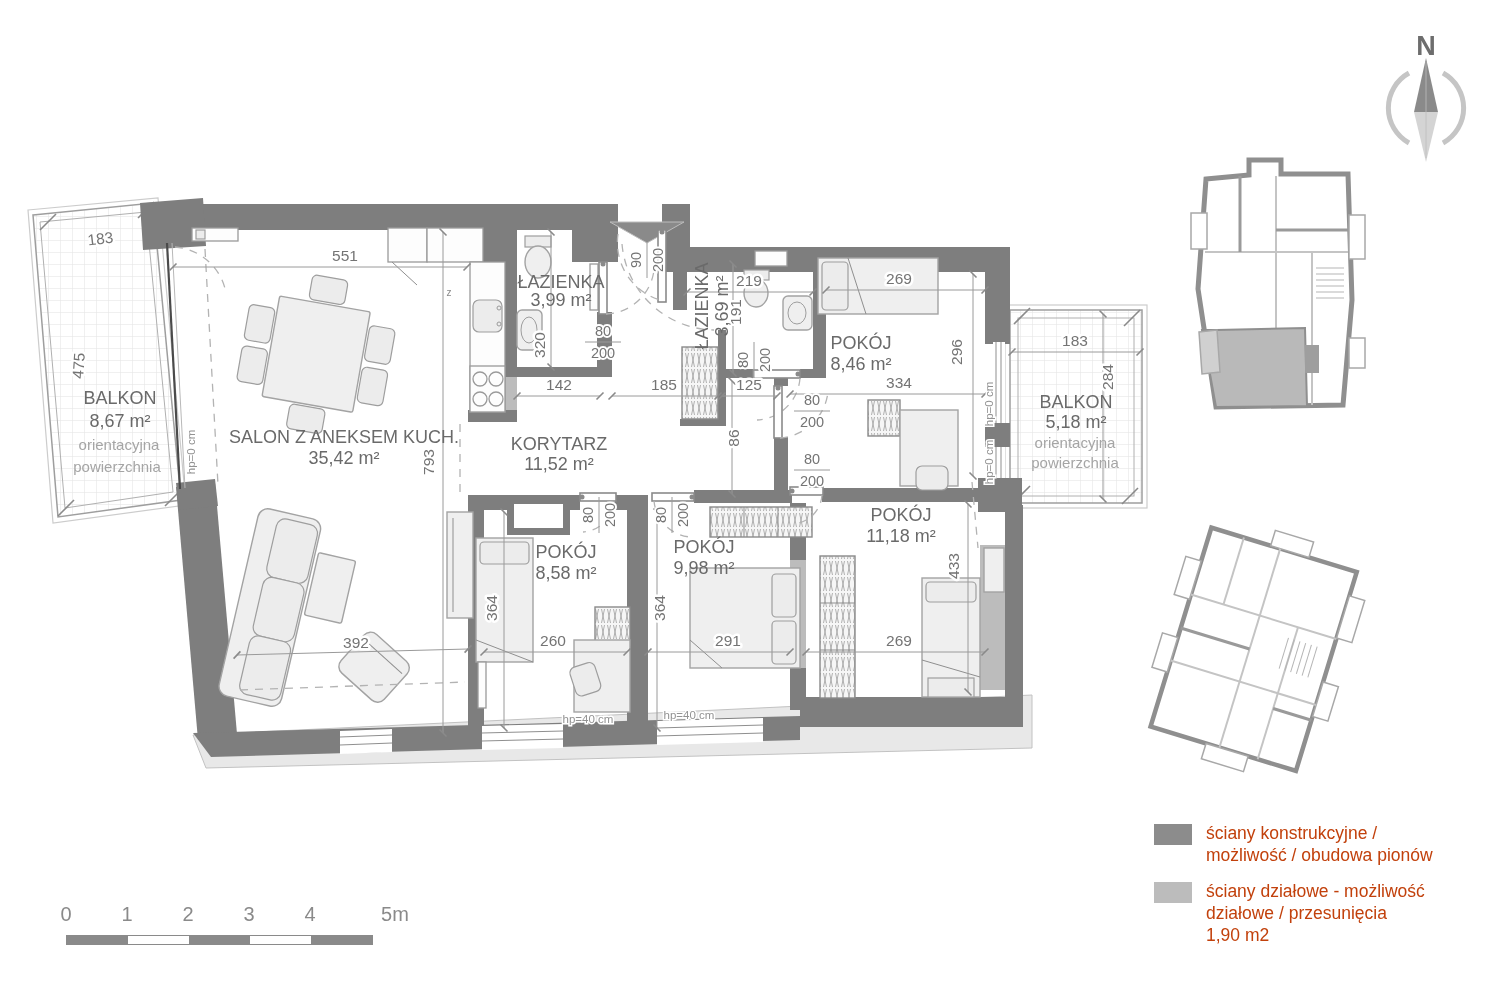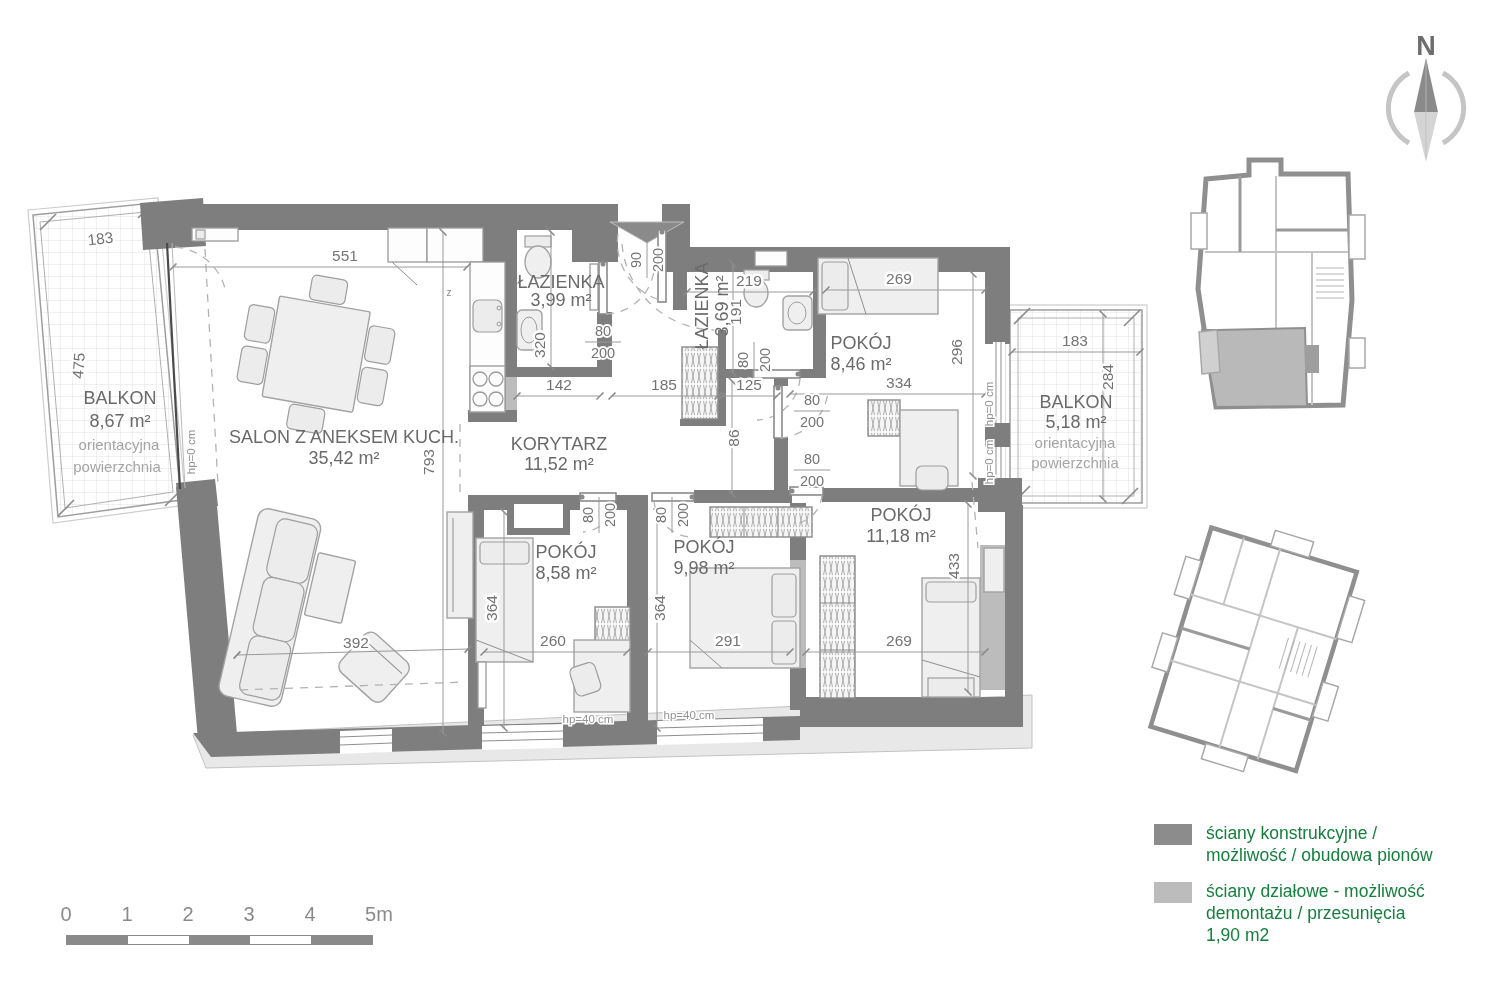--- a/index.html
+++ b/index.html
@@ -31,21 +31,21 @@
   .kp{fill:#fff;stroke:#8f8f8f;stroke-width:5;stroke-linejoin:miter;}
   .kpi{stroke:#c4c4c4;stroke-width:2;fill:none;}
   .kpw{stroke:#9a9a9a;stroke-width:3;fill:none;}
   .kps{fill:#fff;stroke:#a8a8a8;stroke-width:1.5;}
   
   .legend{position:absolute;left:1154px;top:822px;width:330px;}
   .legend-item{display:flex;align-items:flex-start;margin-bottom:14px;}
   .swatch{width:38px;height:21px;margin-right:14px;flex:0 0 auto;margin-top:2px;}
   .swatch-dark{background:#8c8c8c;}
   .swatch-light{background:#bcbcbc;}
-  .legend-text{font-size:17.5px;line-height:22px;color:#15803d;}
+  .legend-text{font-size:17.5px;line-height:22px;color:#c2410c;}
   .scalebar{position:absolute;left:64px;top:903px;width:312px;}
   .scale-nums{position:relative;height:24px;font-size:20px;color:#8a8a8a;}
   .scale-nums span{position:absolute;transform:translateX(-50%);}
   .scale-strip{margin-top:8px;margin-left:2px;width:305px;height:8px;display:flex;border:1px solid #8a8a8a;}
   .scale-strip div{flex:1 1 0;}
   .seg-d{background:#8a8a8a;}
   .seg-w{background:#fff;}
 </style>
 </head>
 <body>
@@ -526,34 +526,34 @@
     <div class="swatch swatch-dark"></div>
     <div class="legend-text">
       <div>ściany konstrukcyjne /</div>
       <div>możliwość / obudowa pionów</div>
     </div>
   </div>
   <div class="legend-item">
     <div class="swatch swatch-light"></div>
     <div class="legend-text">
       <div>ściany działowe - możliwość</div>
-      <div>demontażu / przesunięcia</div>
+      <div>działowe / przesunięcia</div>
       <div>1,90 m2</div>
     </div>
   </div>
 </div>
 
 <div class="scalebar">
   <div class="scale-nums">
     <span style="left:2px">0</span>
     <span style="left:63px">1</span>
     <span style="left:124px">2</span>
     <span style="left:185px">3</span>
     <span style="left:246px">4</span>
-    <span style="left:315px">5m</span>
+    <span style="left:331px">5m</span>
   </div>
   <div class="scale-strip">
     <div class="seg-d"></div>
         <div class="seg-w"></div>
         <div class="seg-d"></div>
         <div class="seg-w"></div>
         <div class="seg-d"></div>
   </div>
 </div>
 

